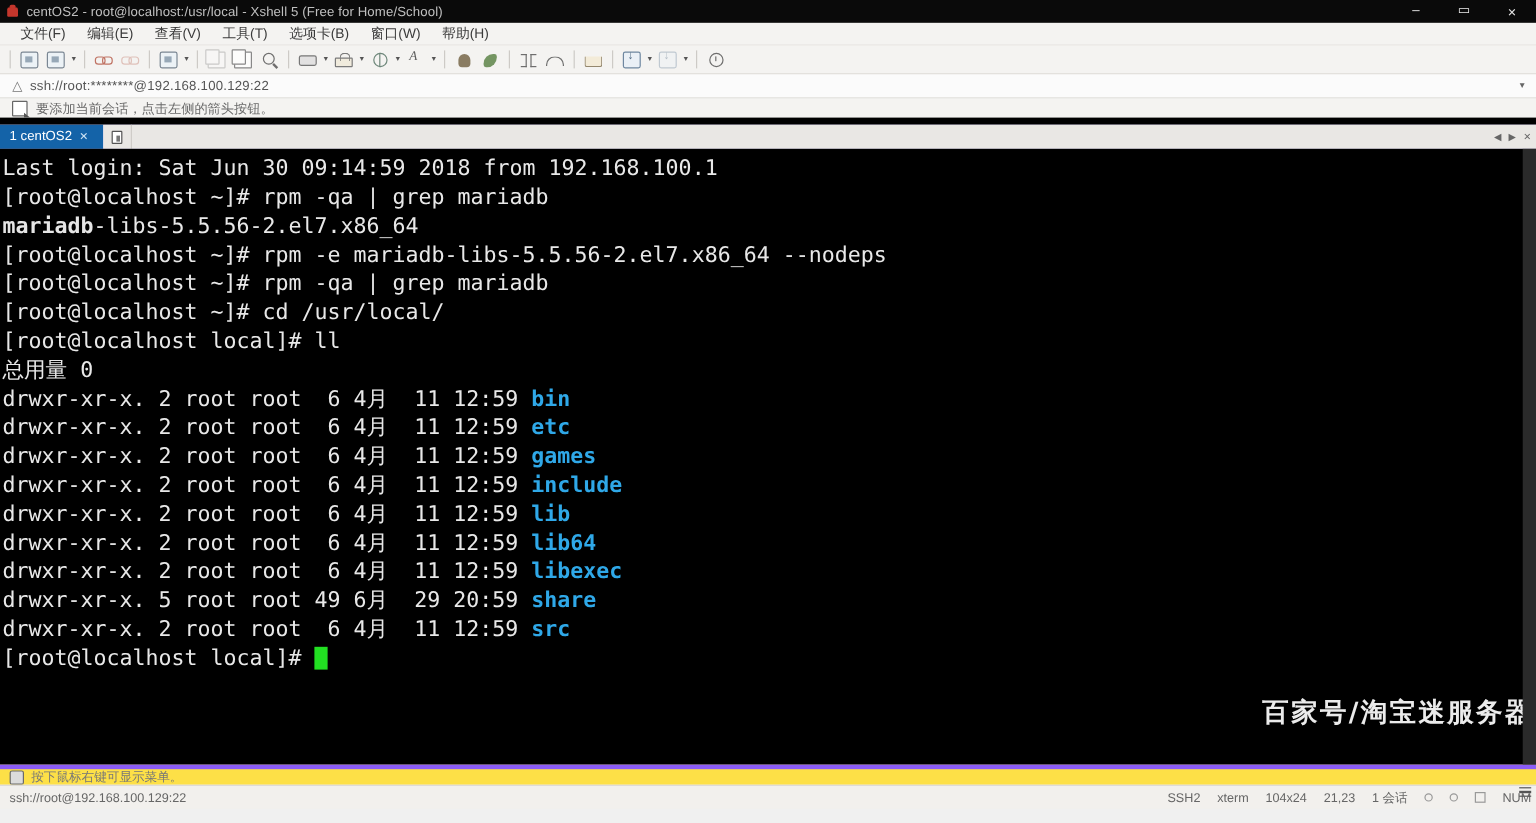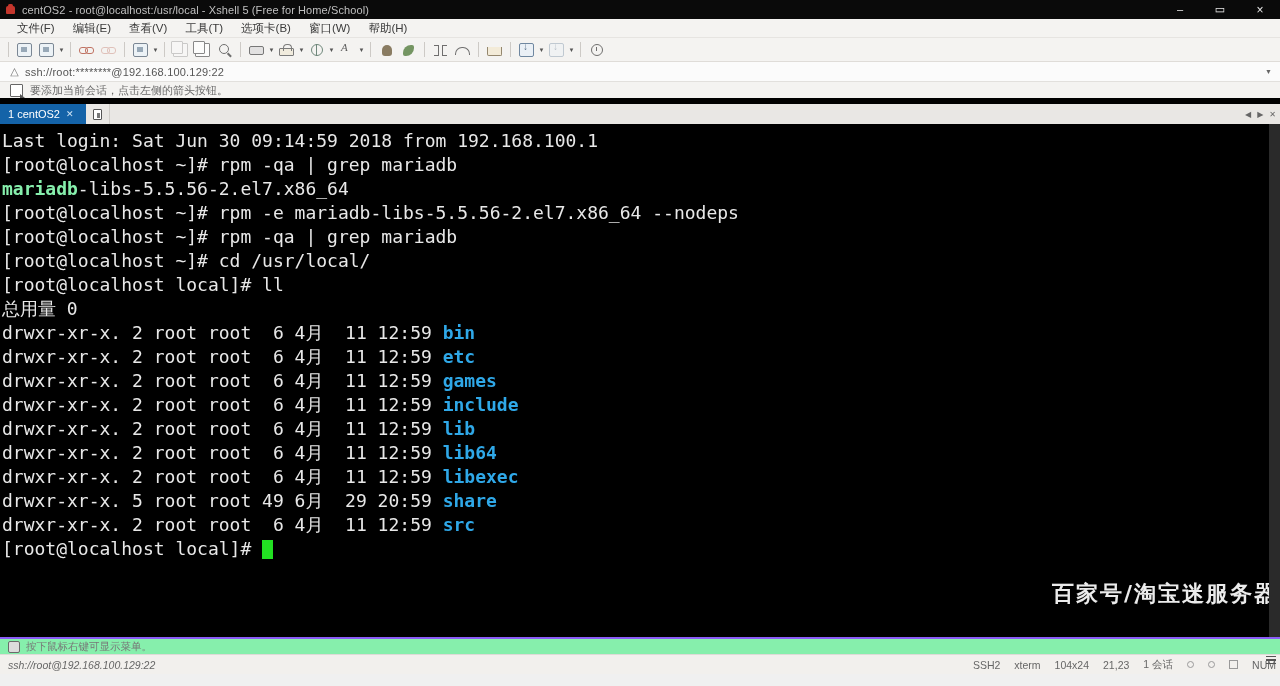--- a/index.html
+++ b/index.html
@@ -159,50 +159,50 @@
   .terminal {
     position: relative; background: #000; height: 513px; overflow: hidden;
     padding: 5px 0 0 2px;
   }
   .term-line {
     font-family: "DejaVu Sans Mono", "Liberation Mono", monospace;
     font-size: 18px; line-height: 24px; color: #e8e8e8;
     white-space: pre; letter-spacing: 0px;
   }
   .c-dir { color: #2fa8e8; font-weight: bold; }
-  .c-red { color: #86efac; font-weight: bold; }
+  .c-red { color: #e5e5e5; font-weight: bold; }
   .cursor { display: inline-block; width: 11px; height: 19px; background: #22e022;
             vertical-align: -4px; }
   .term-scroll {
     position: absolute; right: 0; top: 0; width: 11px; height: 100%;
     background: #161616;
   }
   .term-scroll .thumb { position: absolute; right: 0; top: 0; width: 11px; height: 100%; background: #2a2a2a; }
 
   
   .watermark {
     position: absolute; right: 2px; bottom: 28px;
     font-size: 22px; color: rgba(255,255,255,0.92);
     font-family: "DejaVu Sans", sans-serif; font-weight: bold;
     letter-spacing: 2px; white-space: nowrap; pointer-events: none;
     text-shadow: 0 0 2px rgba(0,0,0,.3);
   }
 
   
   .hintbar {
-    height: 17px; background: #86efac; display: flex; align-items: center; padding-left: 8px;
-    border-top: 2px solid #8b5cf6;
+    height: 17px; background: #fde047; display: flex; align-items: center; padding-left: 8px;
+    border-top: 4px solid #8b5cf6;
   }
   .hint-ic { width: 12px; height: 12px; border: 1.2px solid #6a6a6a; border-radius: 2px; background: #dcdcdc; }
   .hint-text { font-size: 10.5px; color: #777; margin-left: 6px; filter: blur(.45px); }
   .statusbar {
     height: 20px; background: #f2f0ed; display: flex; align-items: center;
     border-top: 1px solid #dedbd7; font-size: 10.5px; color: #666; position: relative;
   }
-  .sb-left { padding-left: 8px; filter: blur(.4px); font-style: italic; }
+  .sb-left { padding-left: 8px; filter: blur(.4px); }
   .sb-right { position: absolute; right: 4px; display: flex; align-items: center; gap: 14px;
               filter: blur(.4px); }
   .sb-cell { display: flex; align-items: center; gap: 3px; white-space: nowrap; }
   .sb-dot { width: 7px; height: 7px; border: 1px solid #999; border-radius: 50%; }
   .sb-mini { width: 9px; height: 9px; border: 1px solid #999; }
   .wm-menu { position: absolute; right: 4px; bottom: 22px; display: flex; flex-direction: column;
              gap: 2px; align-items: center; }
   .wm-menu span { display: block; width: 10px; height: 1.5px; background: #555; }
 </style>
 </head>

